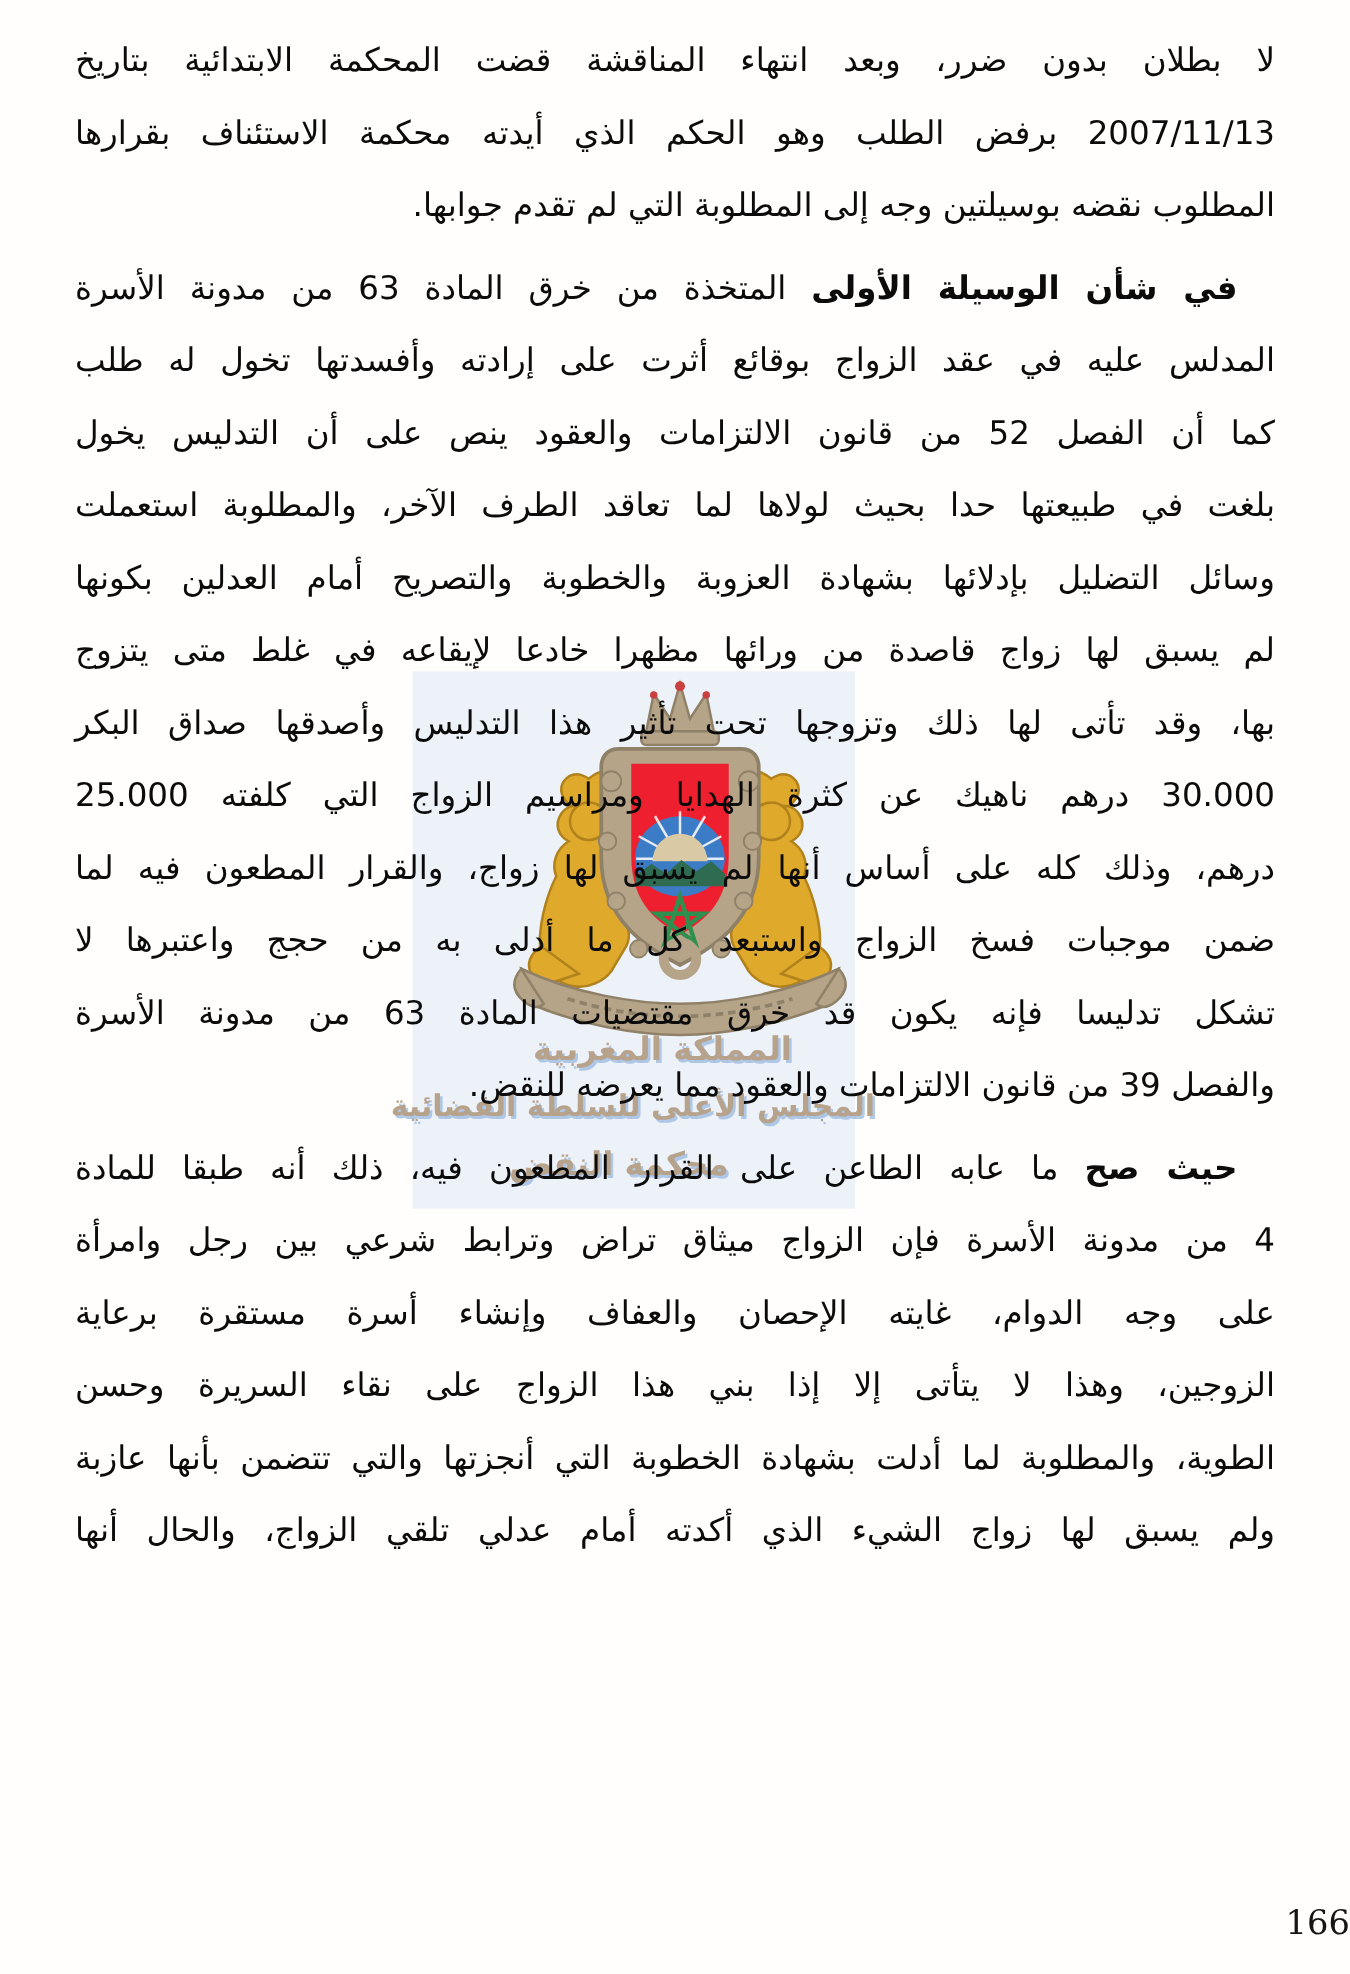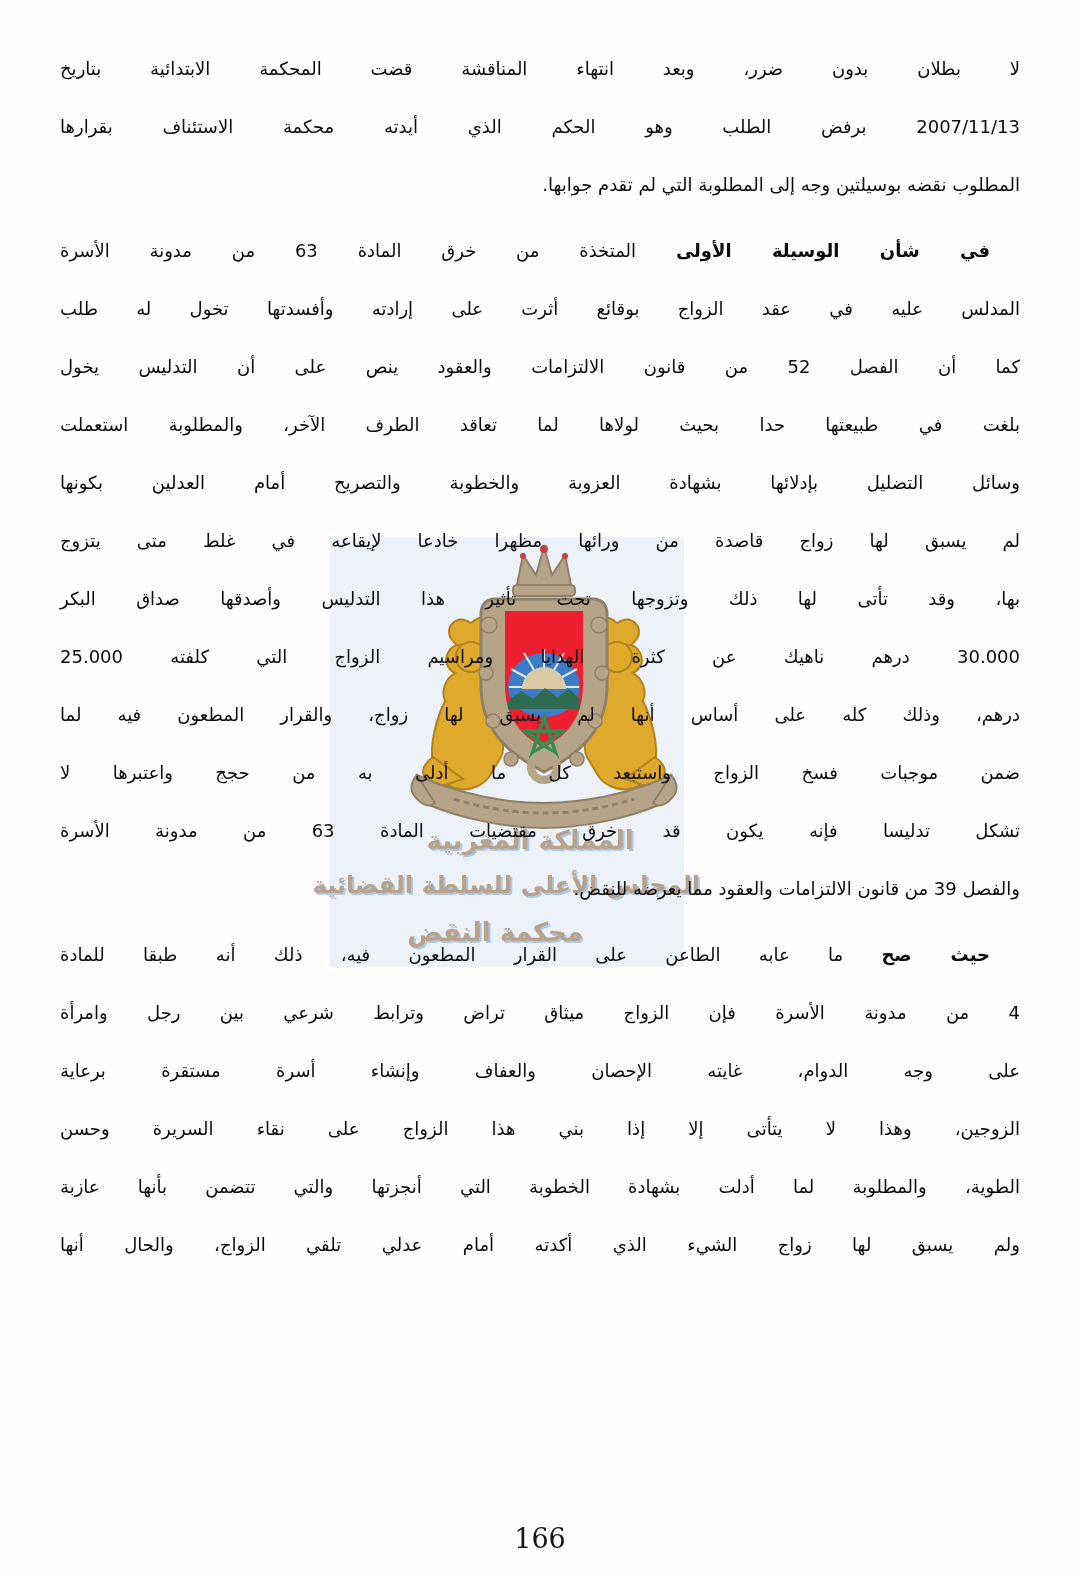--- a/index.html
+++ b/index.html
@@ -27,36 +27,35 @@
   .wm1{left:30px;top:288px;width:340px;font-size:26px;}
   .wm2{left:0;top:334px;width:370px;font-size:24px;}
   .wm3{left:-10px;top:380px;width:350px;font-size:26px;}
 
   
   .text-block{
     position:absolute;left:0;top:0;width:1080px;
     padding:20px 60px 0 60px;box-sizing:border-box;
     z-index:2;direction:rtl;
     color:var(--ink,#0b0b0b);
-    font-size:18px;
-    margin-top:20px;
+    font-size:26px;
   }
   .para{margin:0;}
   .para.gap{margin-top:8px;}
   .line{
     height:58px;line-height:58px;
     text-align:justify;text-align-last:justify;
   }
   .line.lastline{text-align-last:right;}
   .line.indent{text-indent:30px;}
   .line b{font-weight:bold;}
 
   .page-number{
     position:absolute;left:0;top:1516px;width:1080px;height:46px;
-    line-height:46px;text-align:center;
+    line-height:46px;text-align:right;
     font-family:"DejaVu Serif",serif;font-size:27px;color:#161616;
     z-index:2;
   }
 </style>
 </head>
 <body>
 
 <div class="page">
 
   <div class="watermark">

